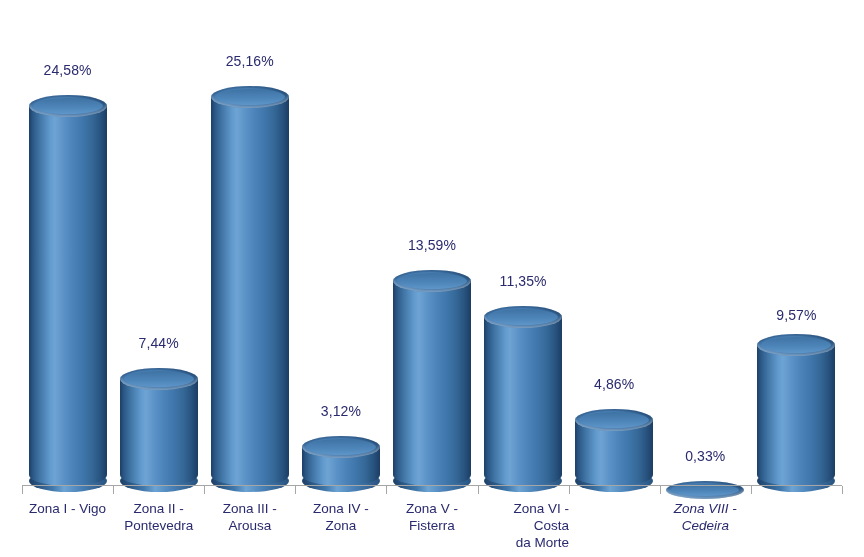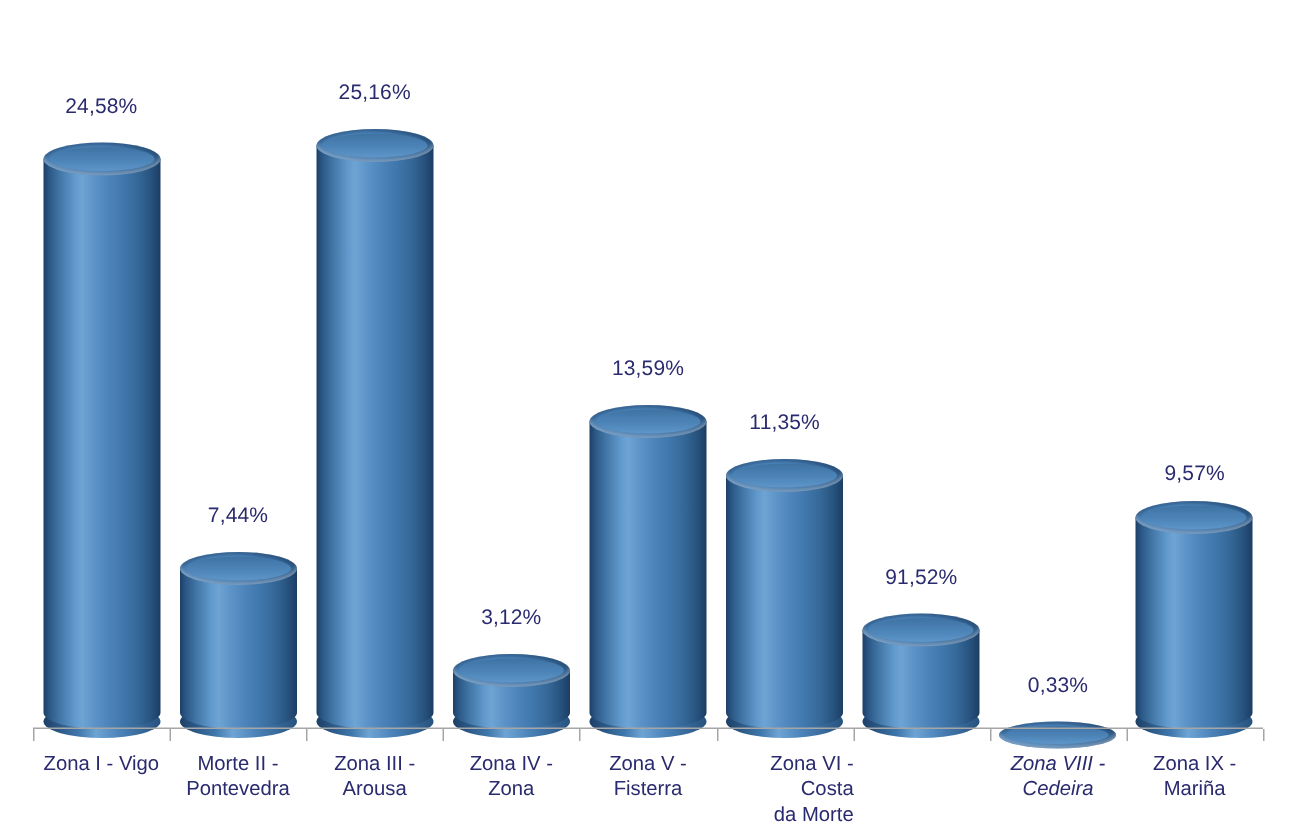--- a/index.html
+++ b/index.html
@@ -243,21 +243,21 @@
       </div>
     </div>
 
   <div id="axis-line"></div>
 
   <div id="cat-labels">
       <div class="cat-label" style="left: 21.5556px;">
         <div>Zona I - Vigo</div>
       </div>
       <div class="cat-label" style="left: 112.667px;">
-        <div>Morte II -</div>
+        <div>Zona II -</div>
         <div>Pontevedra</div>
       </div>
       <div class="cat-label" style="left: 203.778px;">
         <div>Zona III -</div>
         <div>Arousa</div>
       </div>
       <div class="cat-label" style="left: 294.889px;">
         <div>Zona IV -</div>
         <div>Zona</div>
       </div>
@@ -265,34 +265,30 @@
         <div>Zona V -</div>
         <div>Fisterra</div>
       </div>
       <div class="cat-label" style="left: 477.111px; text-align: right;">
         <div>Zona VI - Costa</div>
         <div>da Morte</div>
       </div>
       <div class="cat-label" style="left: 659.333px; font-style: italic;">
         <div>Zona VIII -</div>
         <div>Cedeira</div>
-      </div>
-      <div class="cat-label" style="left: 750.444px;">
-        <div>Zona IX -</div>
-        <div>Mariña</div>
       </div>
     </div>
 
 <div class="data-label" style="left: 21.5556px; top: 62.221px;">24,58%</div>
     <div class="data-label" style="left: 112.667px; top: 334.717px;">7,44%</div>
     <div class="data-label" style="left: 203.778px; top: 53px;">25,16%</div>
     <div class="data-label" style="left: 294.889px; top: 403.397px;">3,12%</div>
     <div class="data-label" style="left: 386px; top: 236.943px;">13,59%</div>
     <div class="data-label" style="left: 477.111px; top: 272.555px;">11,35%</div>
-    <div class="data-label" style="left: 568.222px; top: 375.734px;">91,52%</div>
+    <div class="data-label" style="left: 568.222px; top: 375.734px;">4,86%</div>
     <div class="data-label" style="left: 659.333px; top: 447.754px;">0,33%</div>
     <div class="data-label" style="left: 750.444px; top: 307px;">9,57%</div>
     <div class="axis-tick" style="left: 22px;"></div>
     <div class="axis-tick" style="left: 113px;"></div>
     <div class="axis-tick" style="left: 204px;"></div>
     <div class="axis-tick" style="left: 295px;"></div>
     <div class="axis-tick" style="left: 386px;"></div>
     <div class="axis-tick" style="left: 478px;"></div>
     <div class="axis-tick" style="left: 569px;"></div>
     <div class="axis-tick" style="left: 660px;"></div>

